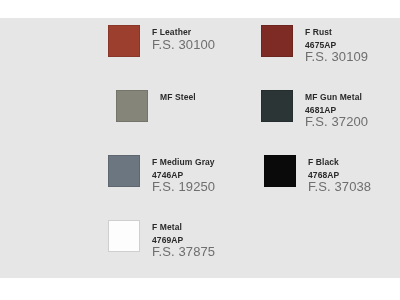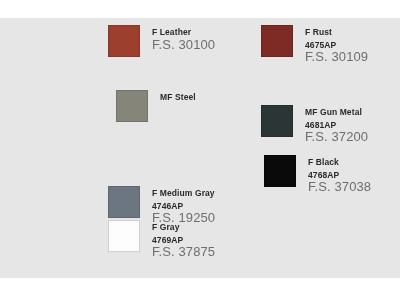--- a/index.html
+++ b/index.html
@@ -99,46 +99,46 @@
           <div class="pcode">4675AP</div>
           <div class="pfs">F.S. 30109</div>
         </div>
       </div>
       <div class="entry" style="left: 108px; top: 72px; margin-left: 8px;">
         <div class="swatch" style="background: rgb(133, 133, 122);"></div>
         <div class="info">
           <div class="pname">MF Steel</div>
         </div>
       </div>
-      <div class="entry" style="left: 261px; top: 72px; margin-top: 15px;">
+      <div class="entry" style="left: 261px; top: 72px;">
         <div class="swatch" style="background: rgb(43, 53, 54);"></div>
         <div class="info">
           <div class="pname">MF Gun Metal</div>
           <div class="pcode">4681AP</div>
           <div class="pfs">F.S. 37200</div>
         </div>
       </div>
-      <div class="entry" style="left: 108px; top: 137px; margin-top: 31px;">
+      <div class="entry" style="left: 108px; top: 137px;">
         <div class="swatch" style="background: rgb(107, 118, 128);"></div>
         <div class="info">
           <div class="pname">F Medium Gray</div>
           <div class="pcode">4746AP</div>
           <div class="pfs">F.S. 19250</div>
         </div>
       </div>
       <div class="entry" style="left: 264px; top: 137px;">
         <div class="swatch" style="background: rgb(10, 10, 10);"></div>
         <div class="info">
           <div class="pname">F Black</div>
           <div class="pcode">4768AP</div>
           <div class="pfs">F.S. 37038</div>
         </div>
       </div>
       <div class="entry" style="left: 108px; top: 202px;">
         <div class="swatch light" style="background: rgb(253, 253, 253);"></div>
         <div class="info">
-          <div class="pname">F Gray</div>
+          <div class="pname">F Metal</div>
           <div class="pcode">4769AP</div>
           <div class="pfs">F.S. 37875</div>
         </div>
       </div>
     </div>
 </div>
 
 </body></html>

